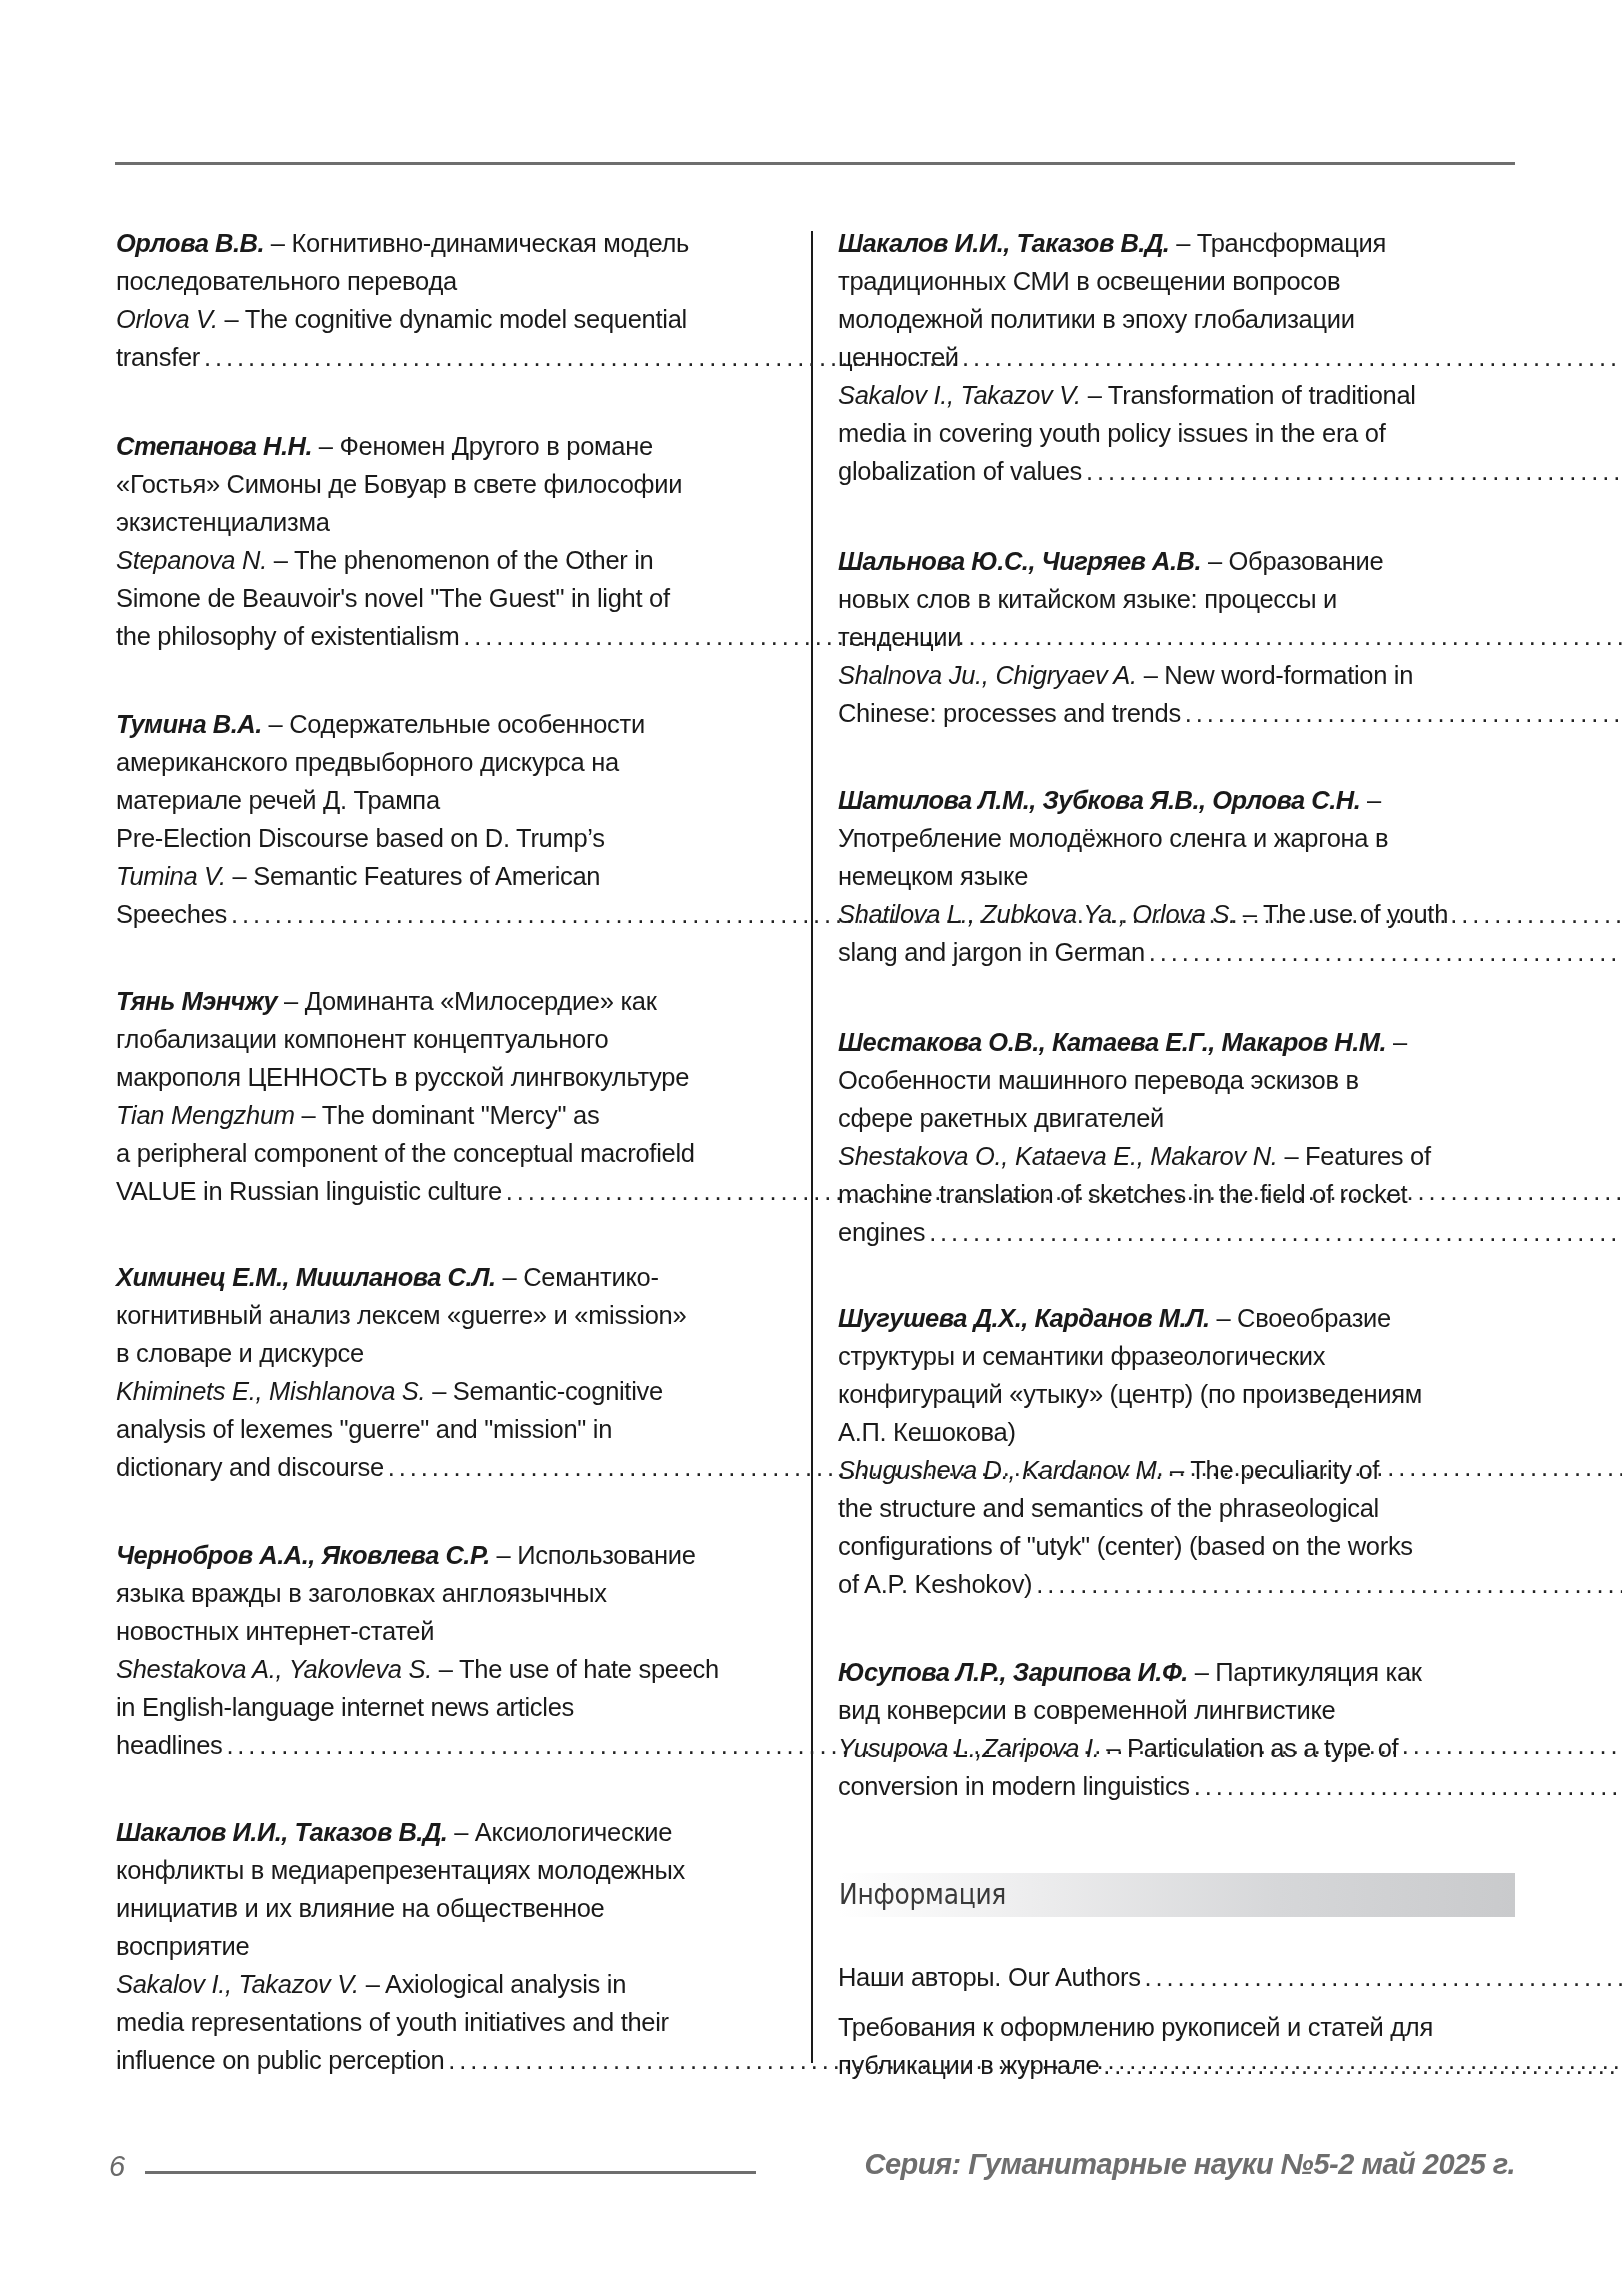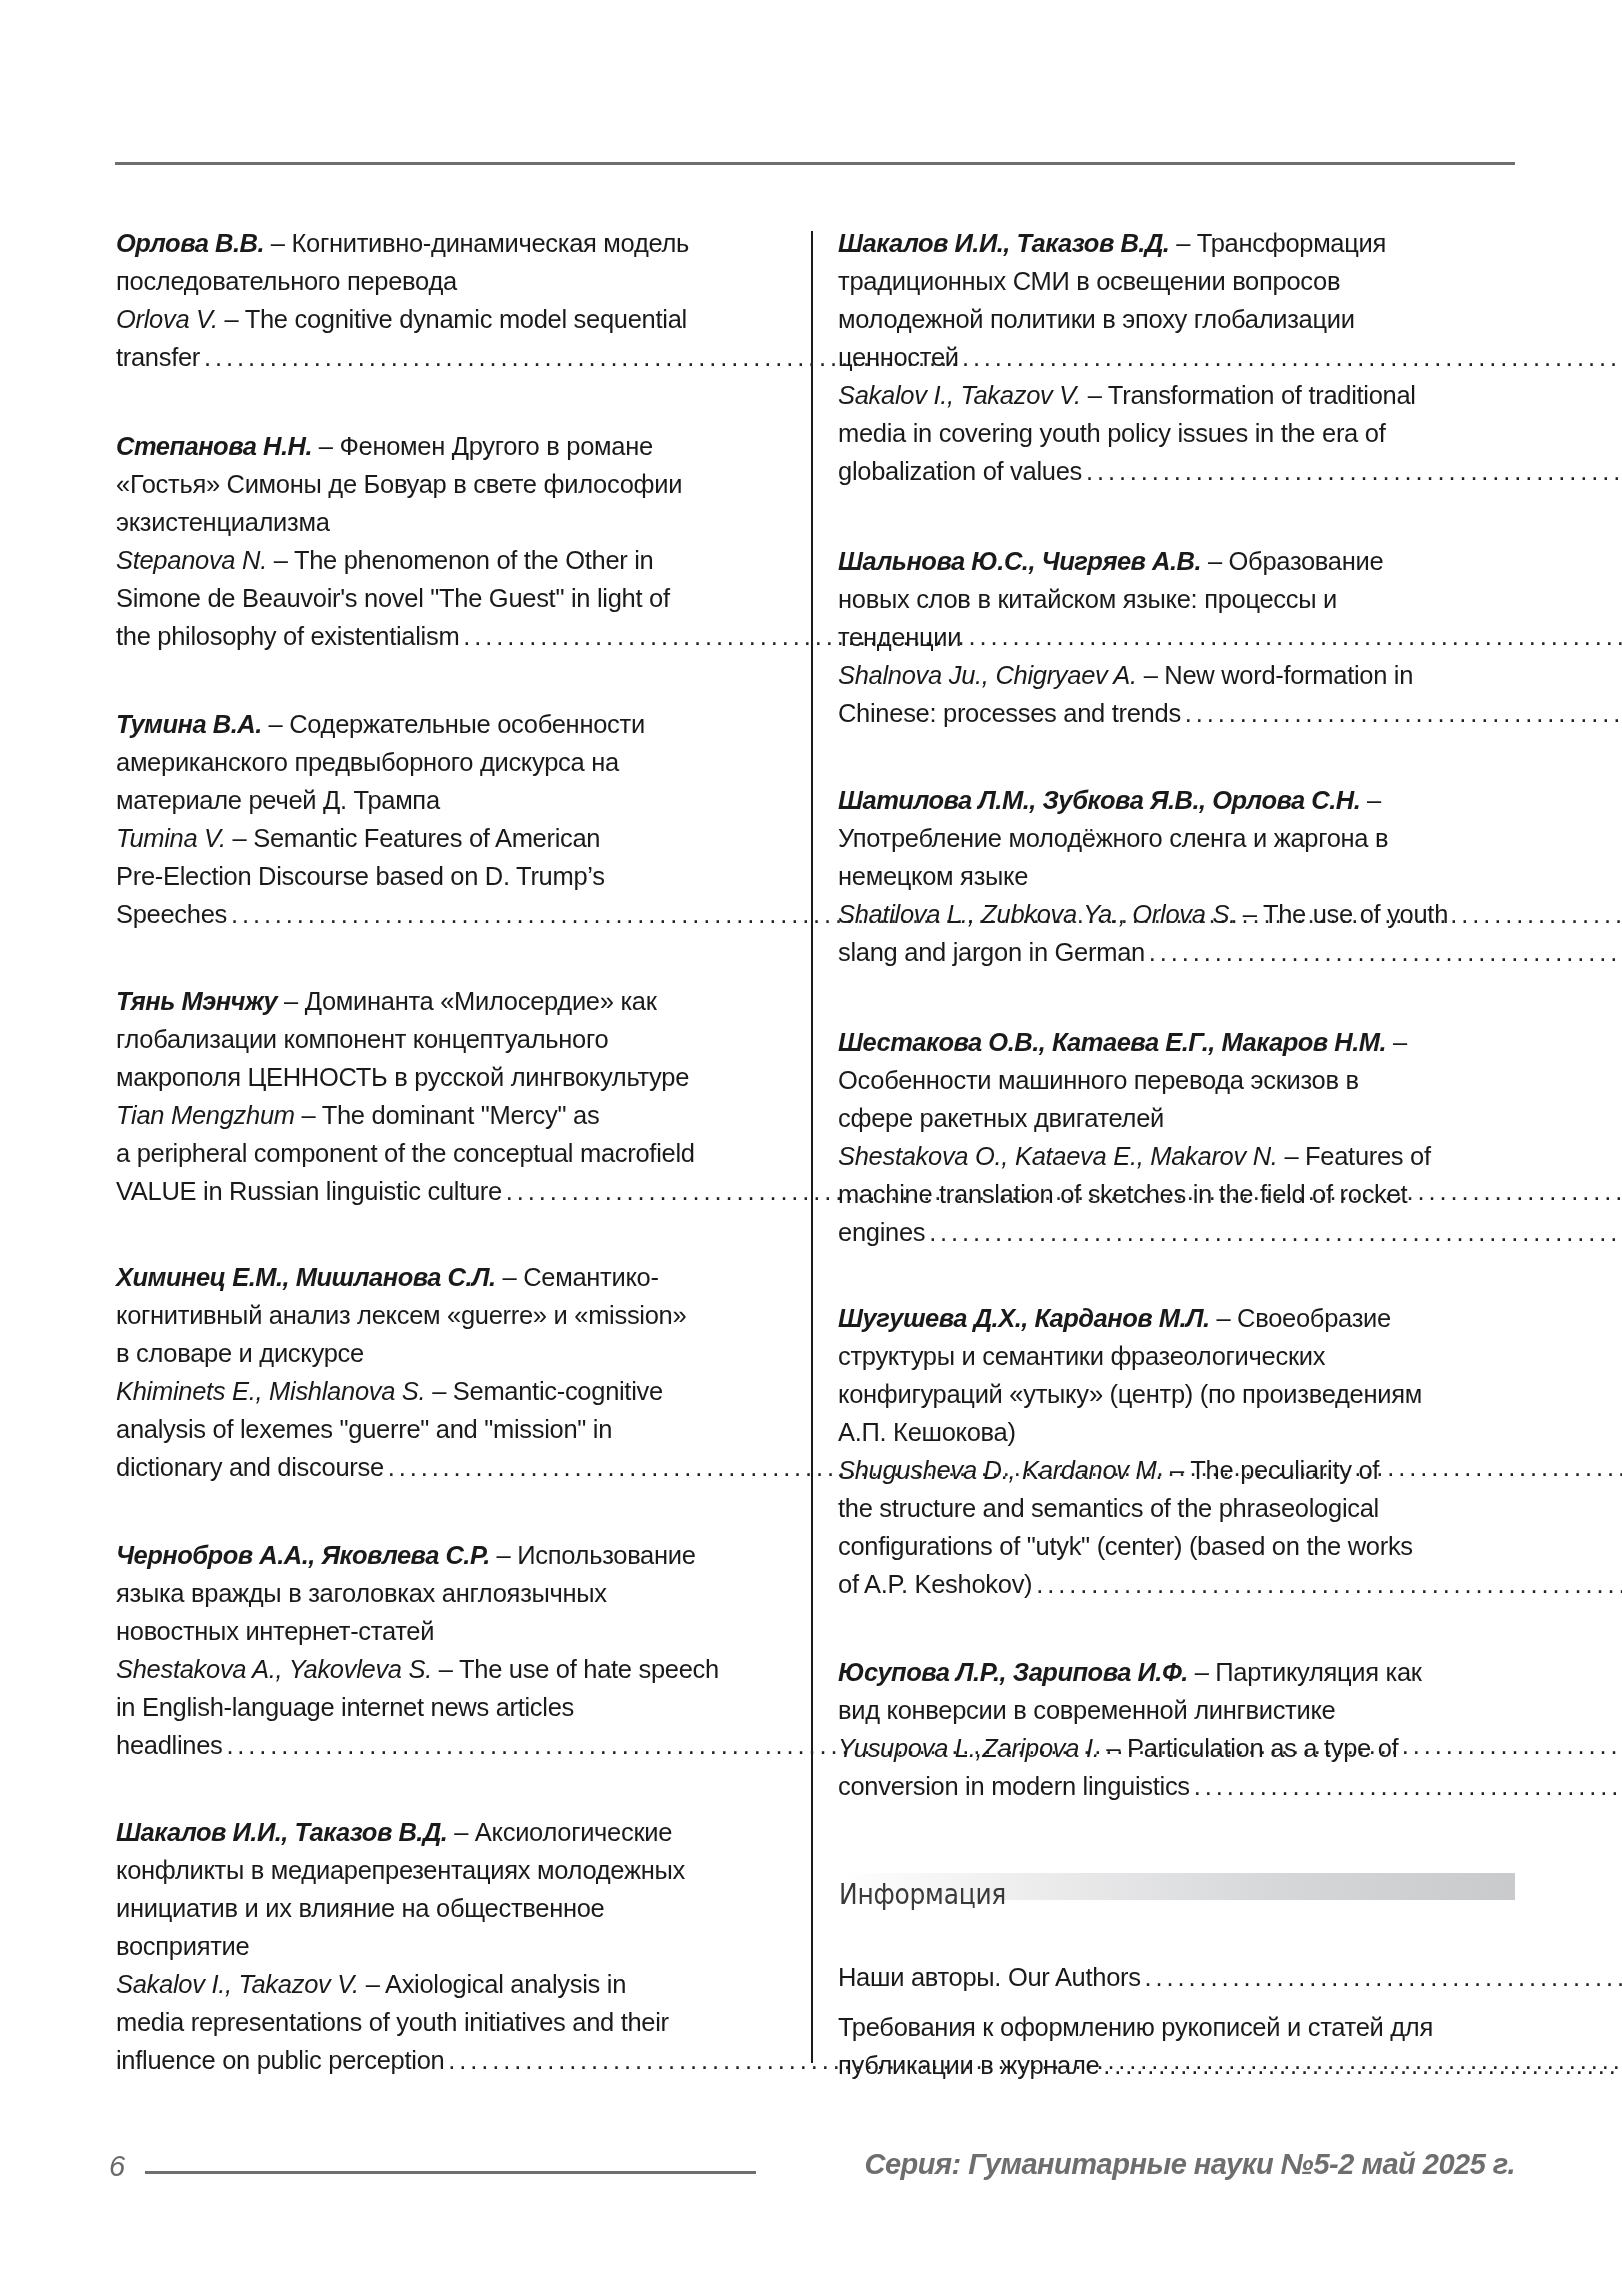--- a/index.html
+++ b/index.html
@@ -11,21 +11,21 @@
   .col-left { left:116px; width:677px; }
   .col-right { left:838px; width:677px; }
   .entry { position:absolute; left:0; width:100%; font-size:25.5px; line-height:38px; letter-spacing:-0.3px; }
   .entry .line { display:block; white-space:nowrap; }
   .authors-ru { font-weight:bold; font-style:italic; letter-spacing:-0.5px; }
   .authors-en { font-style:italic;margin-top:24px; }
   .leader-line { display:flex; align-items:baseline; white-space:nowrap; }
   .leader-line .txt { flex:0 0 auto; }
   .leader-line .dots { flex:1 1 auto; overflow:hidden; margin:0 3.9px; letter-spacing:3.9px; color:#222; }
   .leader-line .dots::before { content:"................................................................................................................................................................"; }
-  .info-bar { position:absolute; left:838px; top:1873px; width:677px; height:27px;
+  .info-bar { position:absolute; left:838px; top:1873px; width:677px; height:44px;
               background:linear-gradient(to right, #ffffff 0%, #ececed 30%, #d6d7d9 65%, #c9cacc 100%); }
   .info-title { position:absolute; left:1.3px; top:3.9px; font-size:29px; font-weight:normal; color:#3a3a3a;
                 letter-spacing:-0.3px; font-family:"DejaVu Sans", sans-serif; transform:scaleX(0.86); transform-origin:left; }
   .footer-page { position:absolute; left:109px; top:2150px; font-size:29px; font-style:italic; color:#6a6a6a; }
   .footer-rule { position:absolute; left:145px; top:2171px; width:611px; height:3.3px; background:#6e6e6e; }
   .footer-series { position:absolute; right:108px; top:2148px; font-size:29px; font-style:italic; font-weight:bold;
                    color:#6e6e6e; letter-spacing:-0.5px; white-space:nowrap; }
 </style>
 </head>
 <body>
@@ -45,22 +45,22 @@
       <span class="line"><span>«Гостья» Симоны де Бовуар в свете философии</span></span>
       <span class="line"><span>экзистенциализма</span></span>
       <span class="line"><span class="authors-en">Stepanova N.</span><span> – The phenomenon of the Other in</span></span>
       <span class="line"><span>Simone de Beauvoir's novel "The Guest" in light of</span></span>
       <span class="line leader-line"><span class="txt">the philosophy of existentialism</span><span class="dots"></span></span>
     </div>
     <div class="entry" style="top: 705px;">
       <span class="line"><span class="authors-ru">Тумина В.А.</span><span> – Содержательные особенности</span></span>
       <span class="line"><span>американского предвыборного дискурса на</span></span>
       <span class="line"><span>материале речей Д. Трампа</span></span>
+      <span class="line"><span>Pre-Election Discourse based on D. Trump’s</span></span>
       <span class="line"><span class="authors-en">Tumina V.</span><span> – Semantic Features of American</span></span>
-      <span class="line"><span>Pre-Election Discourse based on D. Trump’s</span></span>
       <span class="line leader-line"><span class="txt">Speeches</span><span class="dots"></span></span>
     </div>
     <div class="entry" style="top: 982px;">
       <span class="line"><span class="authors-ru">Тянь Мэнчжу</span><span> – Доминанта «Милосердие» как</span></span>
       <span class="line"><span>глобализации компонент концептуального</span></span>
       <span class="line"><span>макрополя ЦЕННОСТЬ в русской лингвокультуре</span></span>
       <span class="line"><span class="authors-en">Tian Mengzhum</span><span> – The dominant "Mercy" as</span></span>
       <span class="line"><span>a peripheral component of the conceptual macrofield</span></span>
       <span class="line leader-line"><span class="txt">VALUE in Russian linguistic culture</span><span class="dots"></span></span>
     </div>

